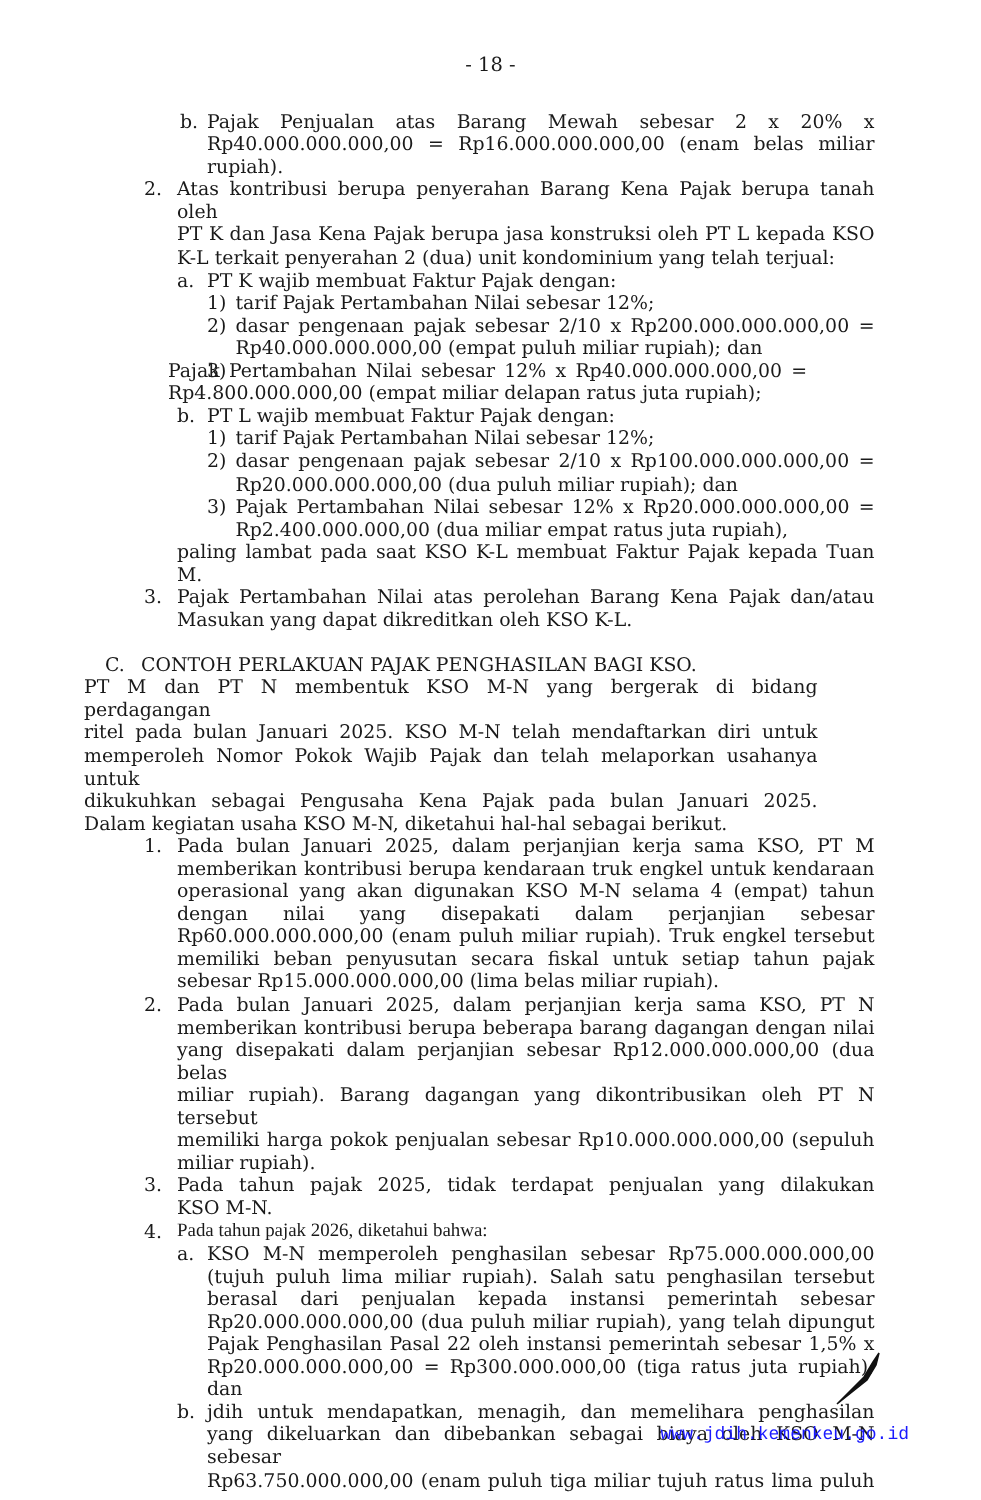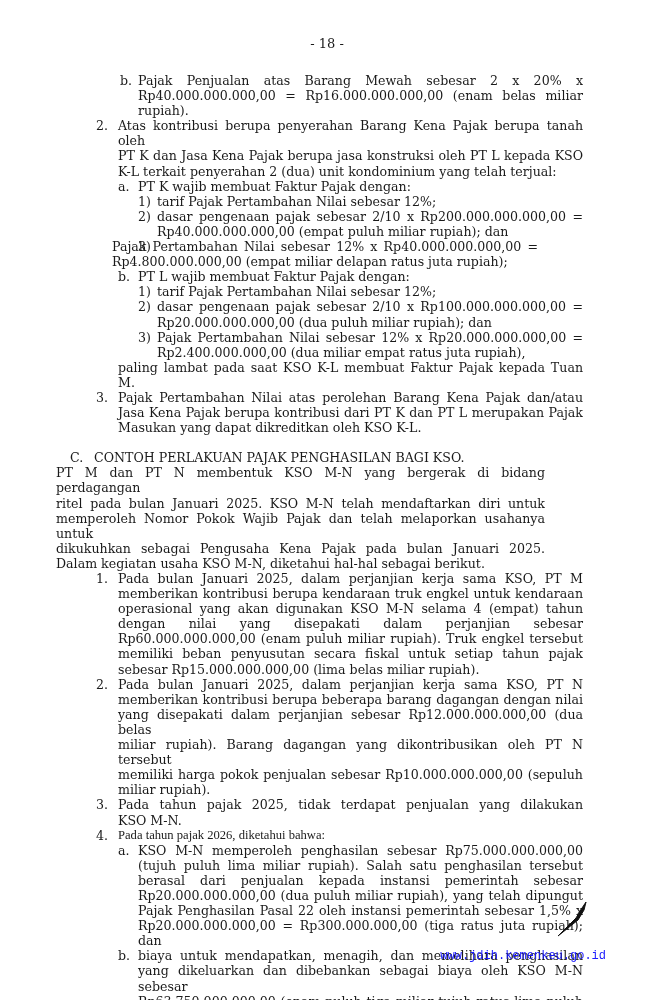--- a/index.html
+++ b/index.html
@@ -94,21 +94,20 @@
     </div>
     <div class="row">
       <div class="blk" style="margin-left: 118px; width: 465px;">
         <span class="ln last">paling lambat pada saat KSO K-L membuat Faktur Pajak kepada Tuan M.</span>
       </div>
     </div>
     <div class="row">
       <span class="lbl" style="left: 96px;">3.</span>
       <div class="blk" style="margin-left: 118px; width: 465px;">
         <span class="ln">Pajak Pertambahan Nilai atas perolehan Barang Kena Pajak dan/atau</span>
-        <span class="ln">Jasa Kena Pajak berupa kontribusi dari PT K dan PT L merupakan Pajak</span>
         <span class="ln last">Masukan yang dapat dikreditkan oleh KSO K-L.</span>
       </div>
     </div>
     <div class="gap"></div>
     <div class="row">
       <span class="lbl" style="left: 70px;">C.</span>
       <div class="blk" style="margin-left: 94px; width: 489px;">
         <span class="ln last">CONTOH PERLAKUAN PAJAK PENGHASILAN BAGI KSO.</span>
       </div>
     </div>
@@ -164,21 +163,21 @@
         <span class="ln">(tujuh puluh lima miliar rupiah). Salah satu penghasilan tersebut</span>
         <span class="ln">berasal dari penjualan kepada instansi pemerintah sebesar</span>
         <span class="ln">Rp20.000.000.000,00 (dua puluh miliar rupiah), yang telah dipungut</span>
         <span class="ln">Pajak Penghasilan Pasal 22 oleh instansi pemerintah sebesar 1,5% x</span>
         <span class="ln last">Rp20.000.000.000,00 = Rp300.000.000,00 (tiga ratus juta rupiah); dan</span>
       </div>
     </div>
     <div class="row">
       <span class="lbl" style="left: 118px;">b.</span>
       <div class="blk" style="margin-left: 138px; width: 445px;">
-        <span class="ln">biaya untuk mendapatkan, menagih, dan memelihara penghasilan</span>
+        <span class="ln">jdih untuk mendapatkan, menagih, dan memelihara penghasilan</span>
         <span class="ln">yang dikeluarkan dan dibebankan sebagai biaya oleh KSO M-N sebesar</span>
         <span class="ln">Rp63.750.000.000,00 (enam puluh tiga miliar tujuh ratus lima puluh</span>
       </div>
     </div>
   </div>
 
 <svg class="sig" viewBox="0 0 40 40">
   <path d="M2 38 L20 20 L26 10 L30 4 L28 12 L22 22 Z" fill="#111" stroke="#111" stroke-width="1"></path>
 </svg>
 

